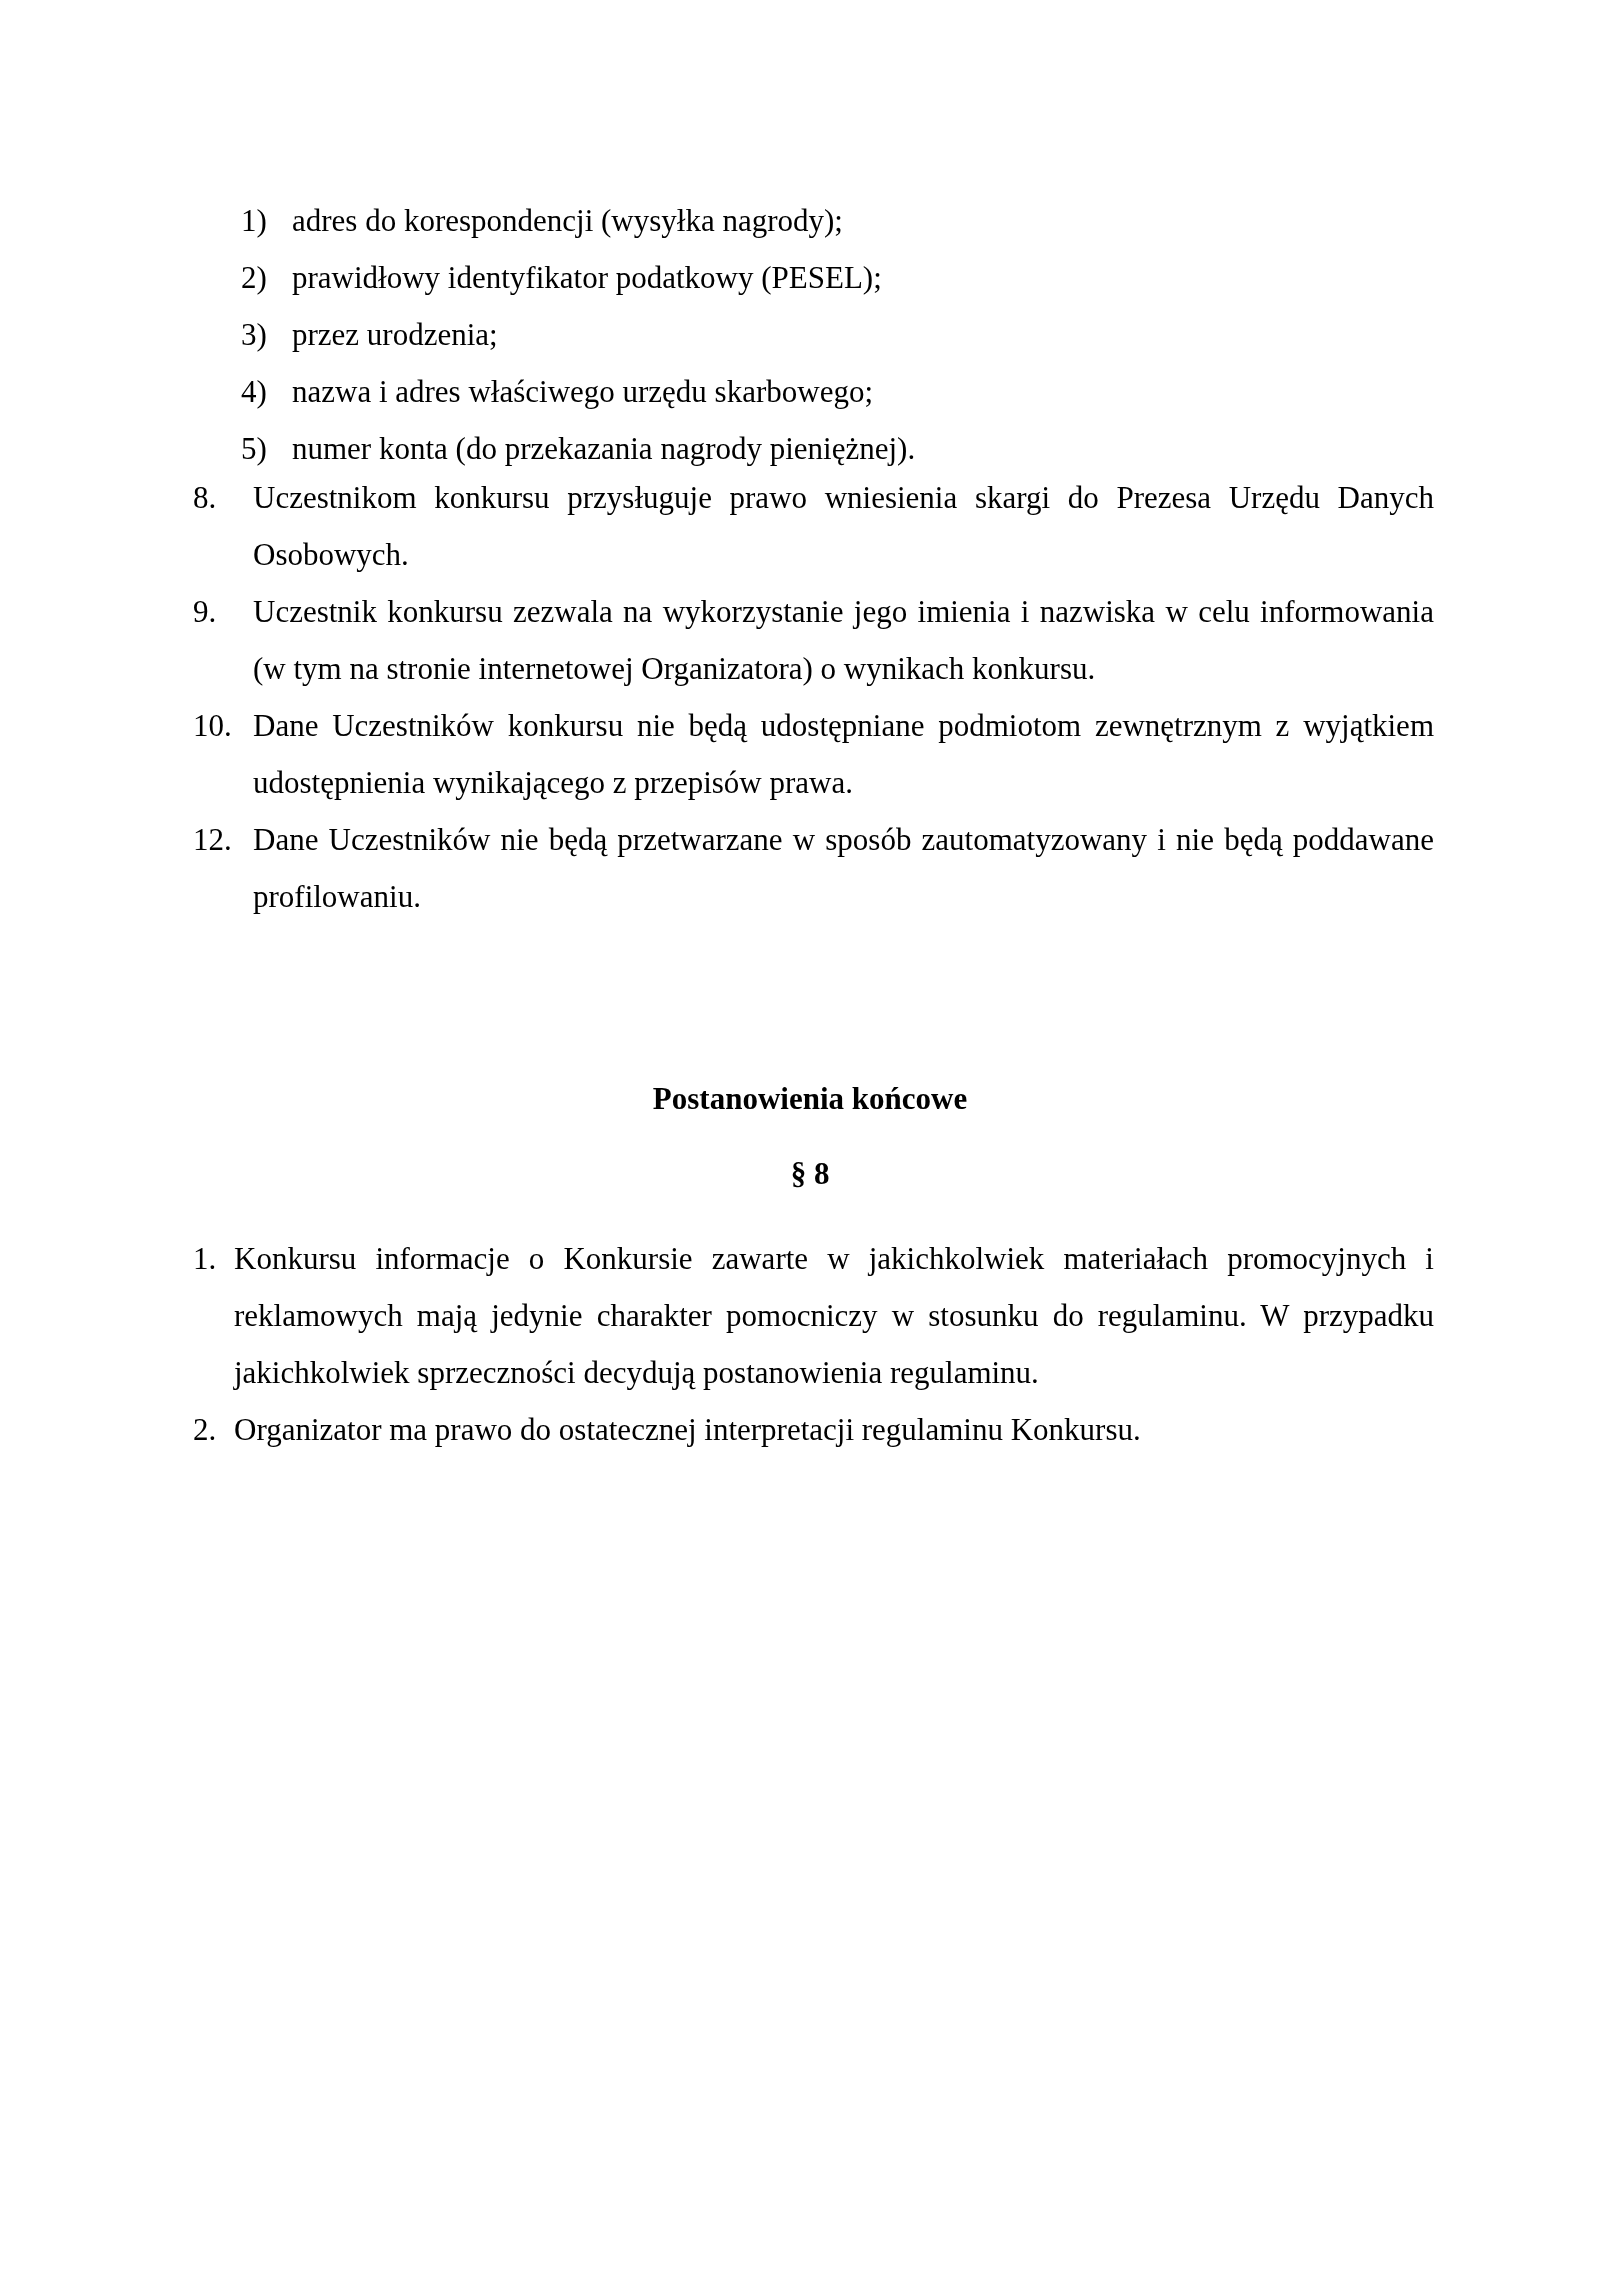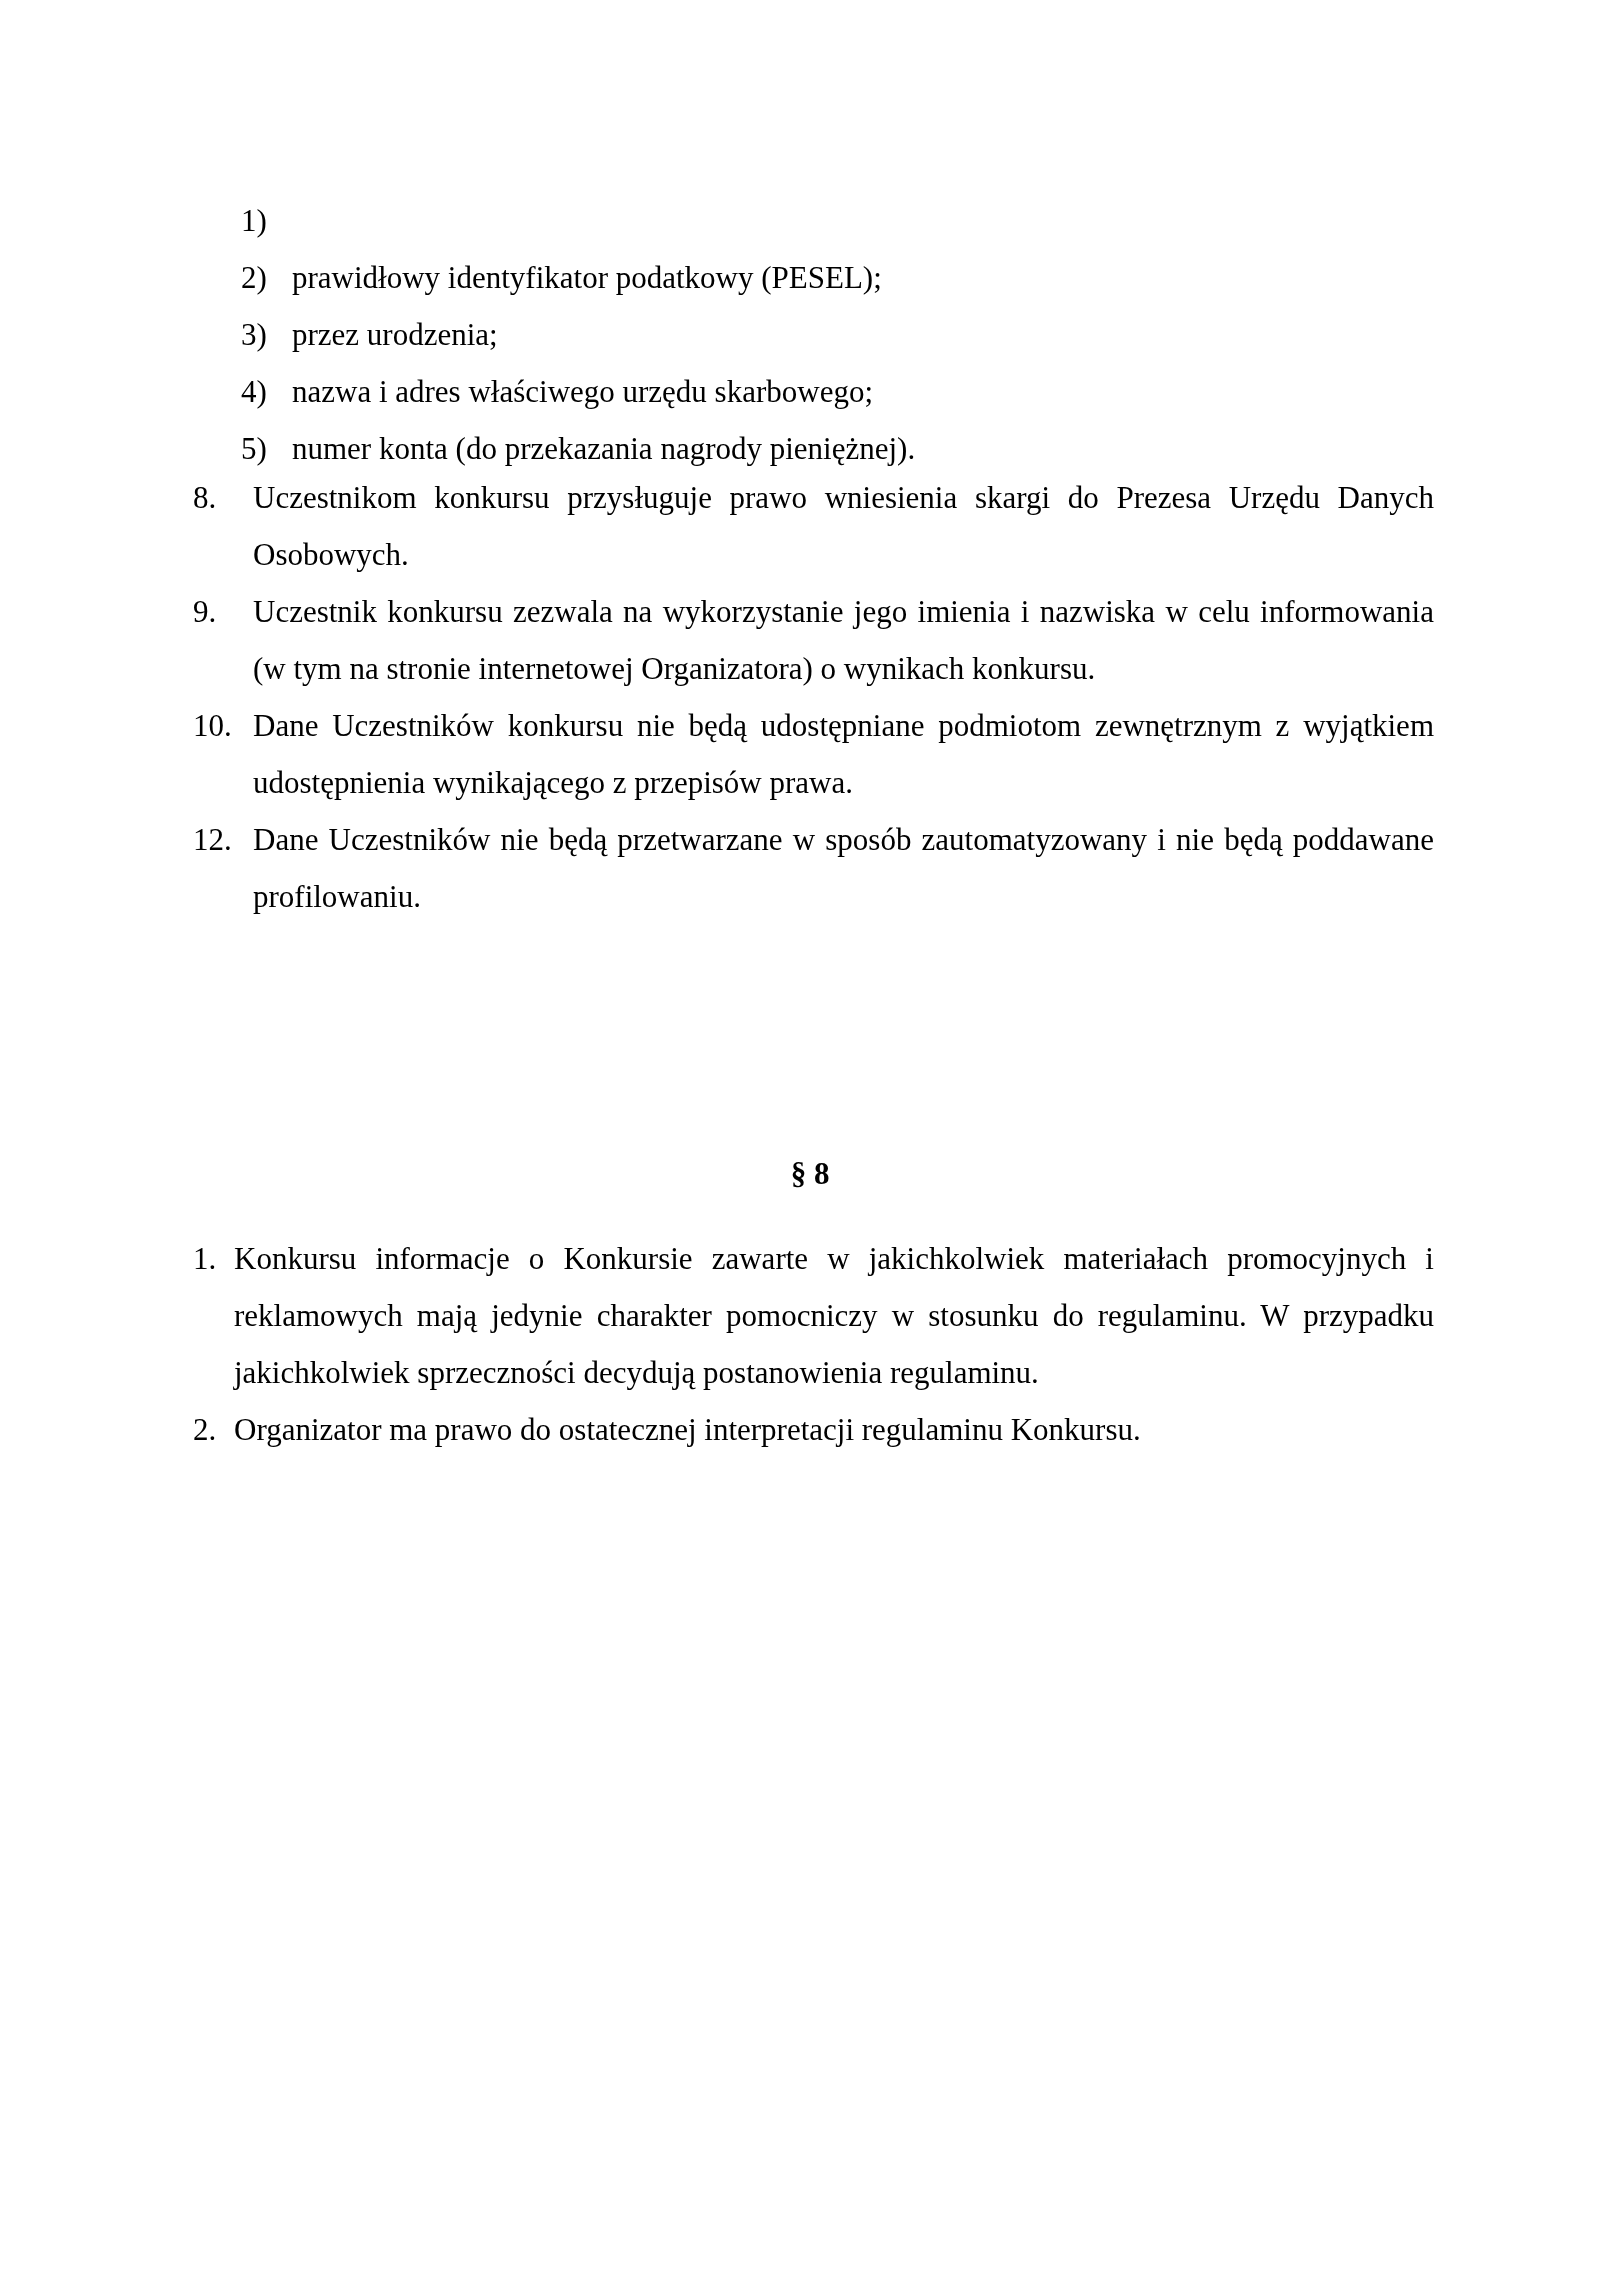--- a/index.html
+++ b/index.html
@@ -74,20 +74,21 @@
     .heading-para { top: 1145px; }
   </style>
 </head>
 <body>
 
 <div class="page">
 
   <div class="sublist">
     <div class="sub-item">
       <span class="sub-num">1)</span>
+      <span>adres do korespondencji (wysyłka nagrody);</span>
     </div>
     <div class="sub-item">
       <span class="sub-num">2)</span>
       <span>prawidłowy identyfikator podatkowy (PESEL);</span>
     </div>
     <div class="sub-item">
       <span class="sub-num">3)</span>
       <span>przez urodzenia;</span>
     </div>
     <div class="sub-item">
@@ -112,20 +113,21 @@
     <div class="num-item">
       <span class="num-marker">10.</span>
       <span class="num-text">Dane Uczestników konkursu nie będą udostępniane podmiotom zewnętrznym z wyjątkiem udostępnienia wynikającego z przepisów prawa.</span>
     </div>
     <div class="num-item">
       <span class="num-marker">12.</span>
       <span class="num-text">Dane Uczestników nie będą przetwarzane w sposób zautomatyzowany i nie będą poddawane profilowaniu.</span>
     </div>
   </div>
 
+  <div class="heading heading-title">Postanowienia końcowe</div>
   <div class="heading heading-para">§ 8</div>
 
   <div class="numlist list-b">
     <div class="num-item">
       <span class="num-marker">1.</span>
       <span class="num-text">Konkursu informacje o Konkursie zawarte w jakichkolwiek materiałach promocyjnych i reklamowych mają jedynie charakter pomocniczy w stosunku do regulaminu. W przypadku jakichkolwiek sprzeczności decydują postanowienia regulaminu.</span>
     </div>
     <div class="num-item">
       <span class="num-marker">2.</span>
       <span class="num-text">Organizator ma prawo do ostatecznej interpretacji regulaminu Konkursu.</span>

